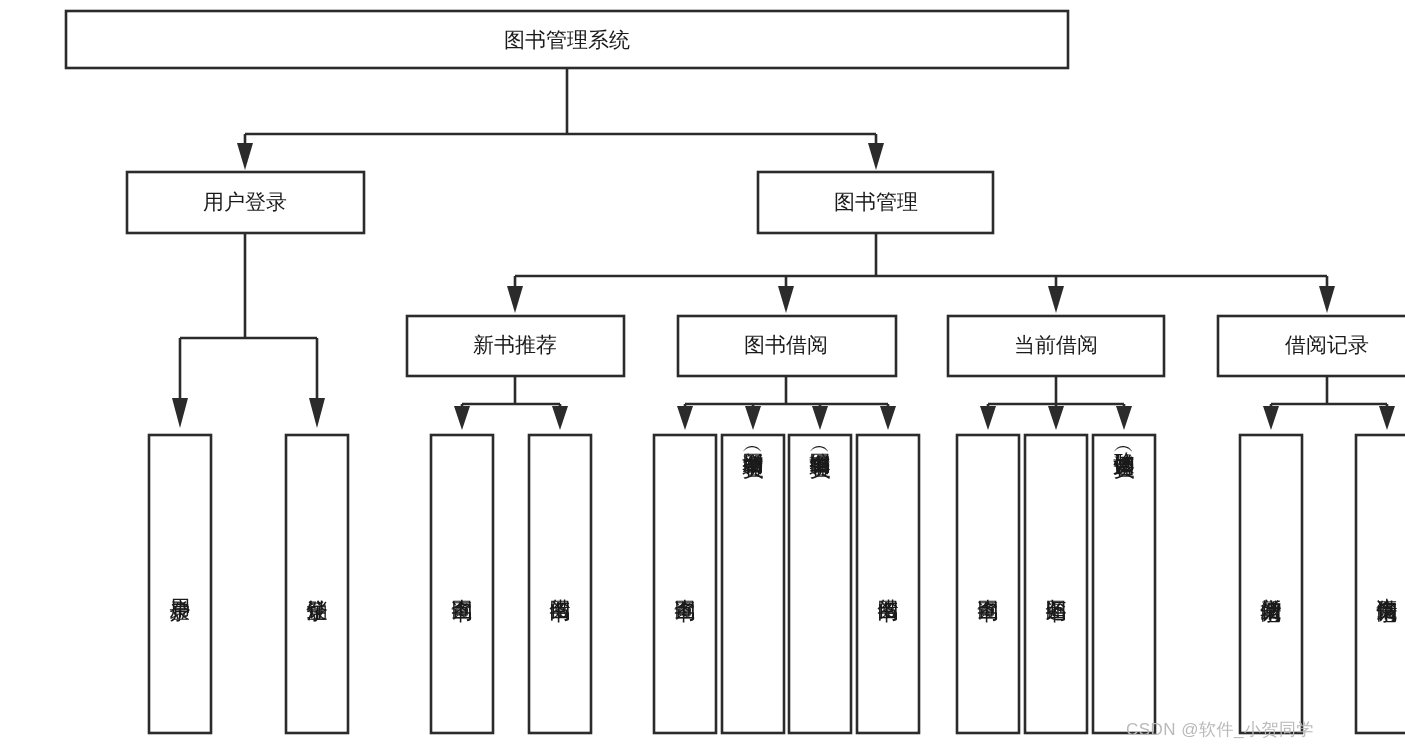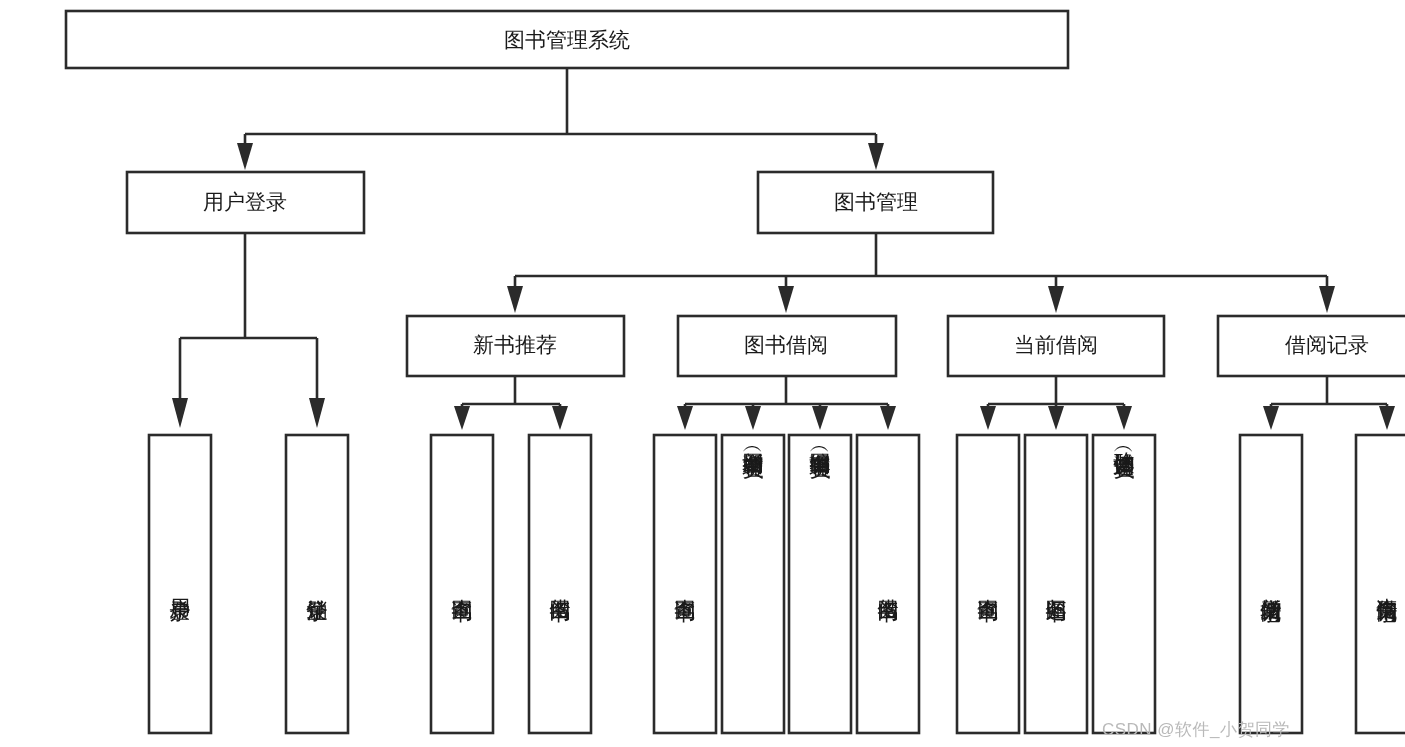--- a/index.html
+++ b/index.html
@@ -67,21 +67,21 @@
     font-family: "Liberation Sans", "DejaVu Sans", sans-serif;
     font-size: 21px;
     line-height: 1.04;
     color: #1a1a1a;
     letter-spacing: 1px;
     white-space: nowrap;
     text-align: center;
   }
   #watermark {
     position: absolute;
-    right: 26px;
+    right: 2px;
     bottom: 6px;
     font-family: "Liberation Sans", "DejaVu Sans", sans-serif;
     font-size: 17px;
     color: #b9b9b9;
     letter-spacing: 0.5px;
     user-select: none;
   }
 </style>
 </head>
 <body>

